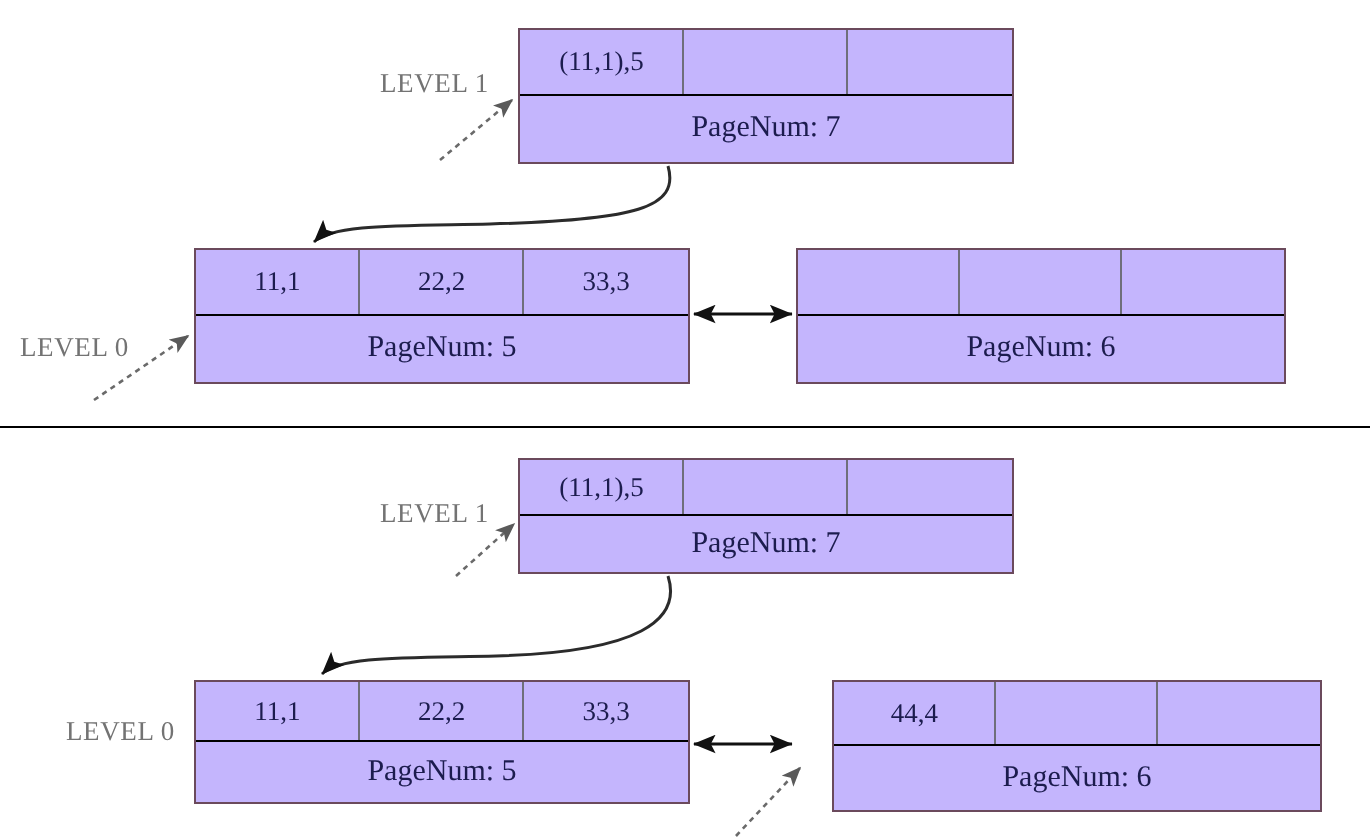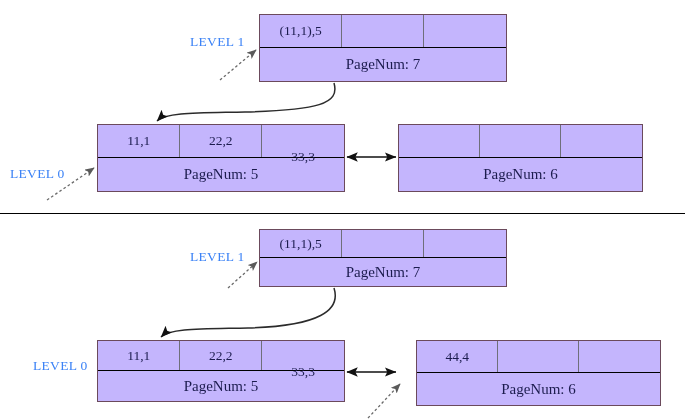--- a/index.html
+++ b/index.html
@@ -41,36 +41,35 @@
     align-items: center;
     justify-content: center;
     font-size: 13.5px;
     color: #1c1c4e;
     white-space: nowrap;
     border-right: 1.2px solid #6f6f7a;
     height: 100%;
   }
   .node .cell:last-child {
     border-right: none;
-    margin-top: 16px;
   }
   .node .pagenum {
     height: 50%;
     display: flex;
     align-items: center;
     justify-content: center;
     font-size: 15px;
     color: #1c1c4e;
     white-space: nowrap;
   }
   
   .level-label {
     position: absolute;
     font-size: 13.5px;
-    color: #3b82f6;
+    color: #737373;
     white-space: nowrap;
     letter-spacing: 0.3px;
   }
   
   .panel-divider {
     position: absolute;
     left: 0;
     width: 685px;
     height: 0;
     border-top: 1.4px solid #000000;

